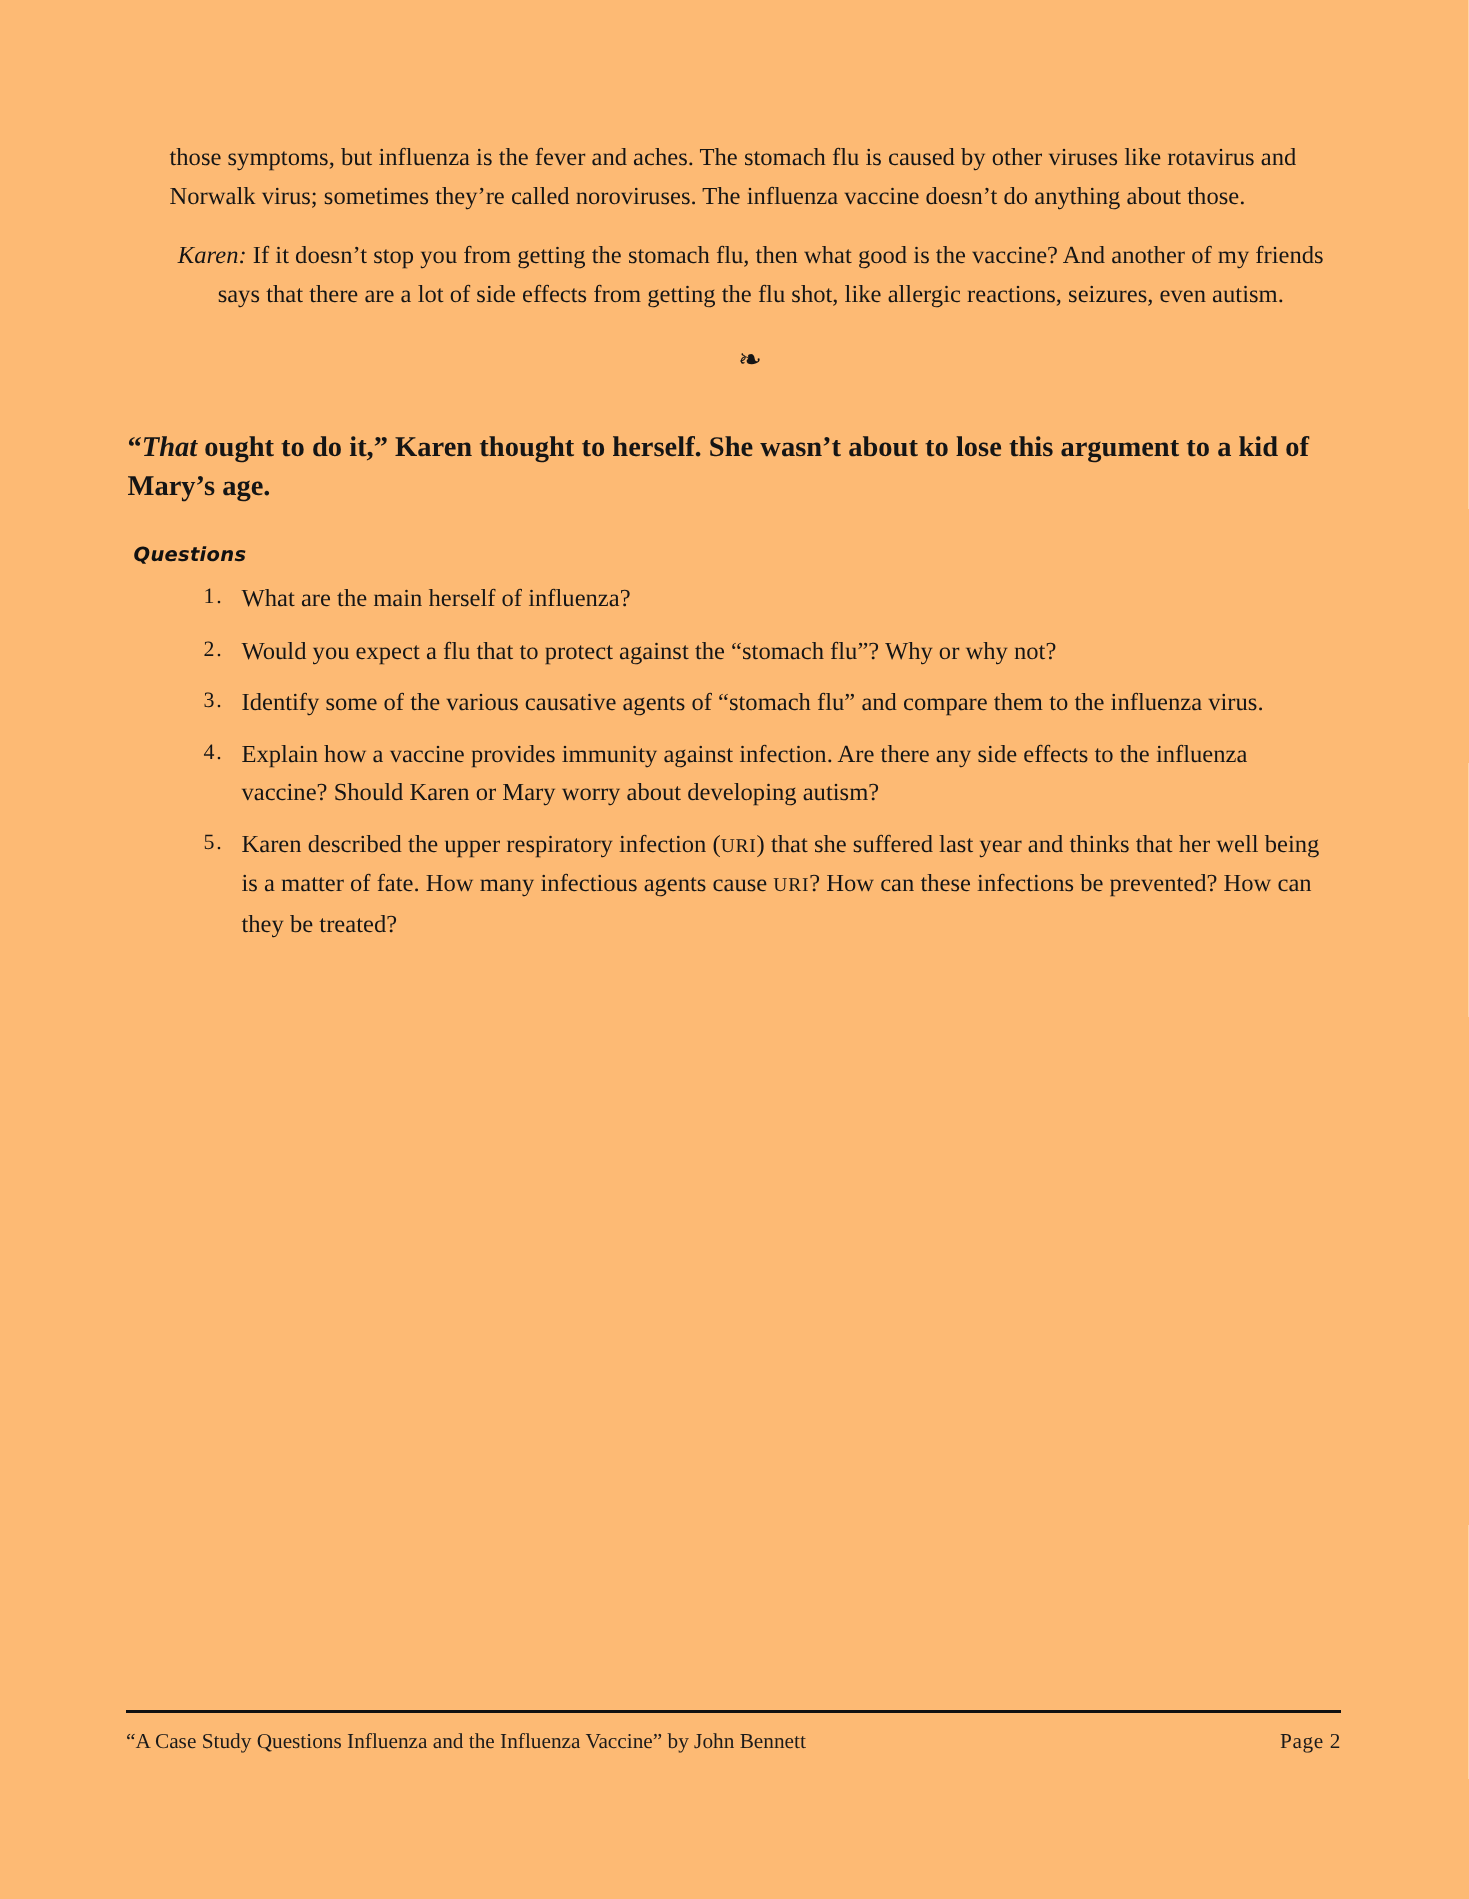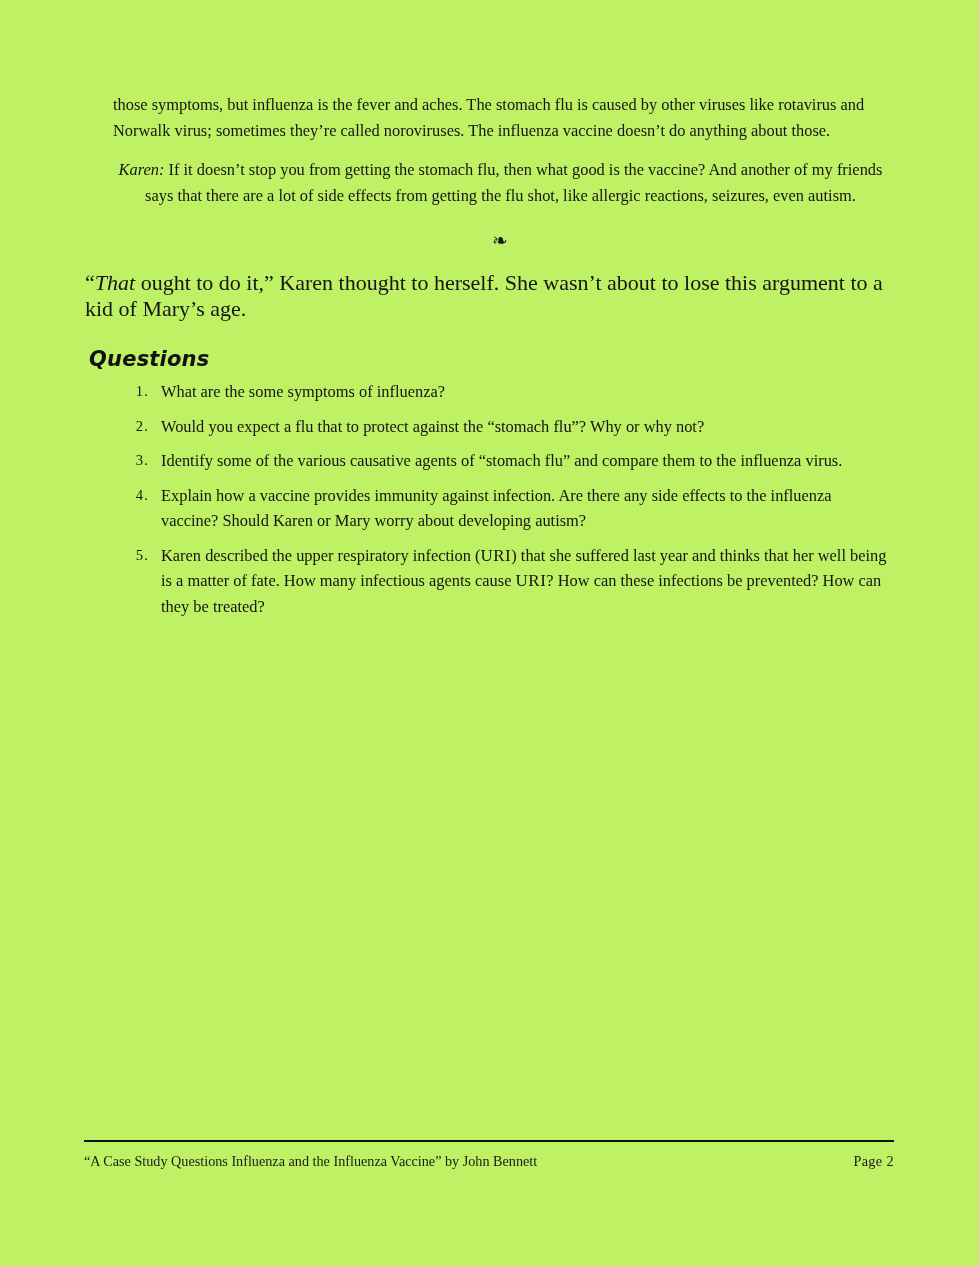--- a/index.html
+++ b/index.html
@@ -13,21 +13,21 @@
     position: relative;
     font-family: "Liberation Serif", serif;
     color: #1a1a1a;
     overflow: hidden;
   }
   .page {
     position: absolute;
     left: 0; top: 0;
     width: 979px;
     height: 1266px;
-    background: #bef264;
+    background: #fdba74;
   }
   .content {
     position: absolute;
     left: 113px;
     top: 92px;
     width: 775px;
   }
   p.body-par {
     margin: 0 0 0 0;
     font-size: 16.4px;
@@ -45,36 +45,37 @@
   .ornament {
     text-align: center;
     font-size: 19px;
     line-height: 22px;
     margin-top: 22px;
     margin-bottom: 10px;
     color: #151515;
     letter-spacing: 1px;
   }
   .quote-line {
-    margin-top: 18px;
+    margin-top: 34px;
     margin-left: -28px;
     width: 803px;
-    font-size: 22px;
+    font-size: 19px;
     line-height: 25.5px;
     color: #151515;
+    font-weight: bold;
   }
   .quote-line .ital {
     font-style: italic;
   }
   h2.questions-heading {
     margin: 26px 0 8px -24px;
     font-family: "DejaVu Sans", sans-serif;
     font-weight: bold;
     font-style: italic;
-    font-size: 21px;
+    font-size: 13px;
     letter-spacing: 0.2px;
     color: #111;
   }
   ol.questions {
     list-style: none;
     margin: 0;
     padding: 0;
   }
   ol.questions li {
     position: relative;
@@ -88,21 +89,21 @@
     position: absolute;
     left: 8px;
     top: 0;
     width: 28px;
     text-align: right;
     font-size: 14.6px;
     letter-spacing: 1.2px;
     color: #151515;
   }
   .smallcaps {
-    font-size: 17px;
+    font-size: 13px;
     letter-spacing: 0.5px;
   }
   .footer-rule {
     position: absolute;
     left: 84px;
     top: 1140px;
     width: 810px;
     height: 2px;
     background: #111;
   }
@@ -138,21 +139,21 @@
 
     <div class="ornament">❧</div>
 
     <div class="quote-line"><span>“</span><span class="ital">That</span><span> ought to do it,” Karen thought to herself. She wasn’t about to lose this argument to a kid of Mary’s age.</span></div>
 
     <h2 class="questions-heading">Questions</h2>
 
     <ol class="questions">
       <li>
         <span class="num">1.</span>
-        <span>What are the some symptoms of influenza?</span>
+        <span>What are the main herself of influenza?</span>
       </li>
       <li>
         <span class="num">2.</span>
         <span>Would you expect a flu that to protect against the “stomach flu”? Why or why not?</span>
       </li>
       <li>
         <span class="num">3.</span>
         <span>Identify some of the various causative agents of “stomach flu” and compare them to the influenza virus.</span>
       </li>
       <li>

